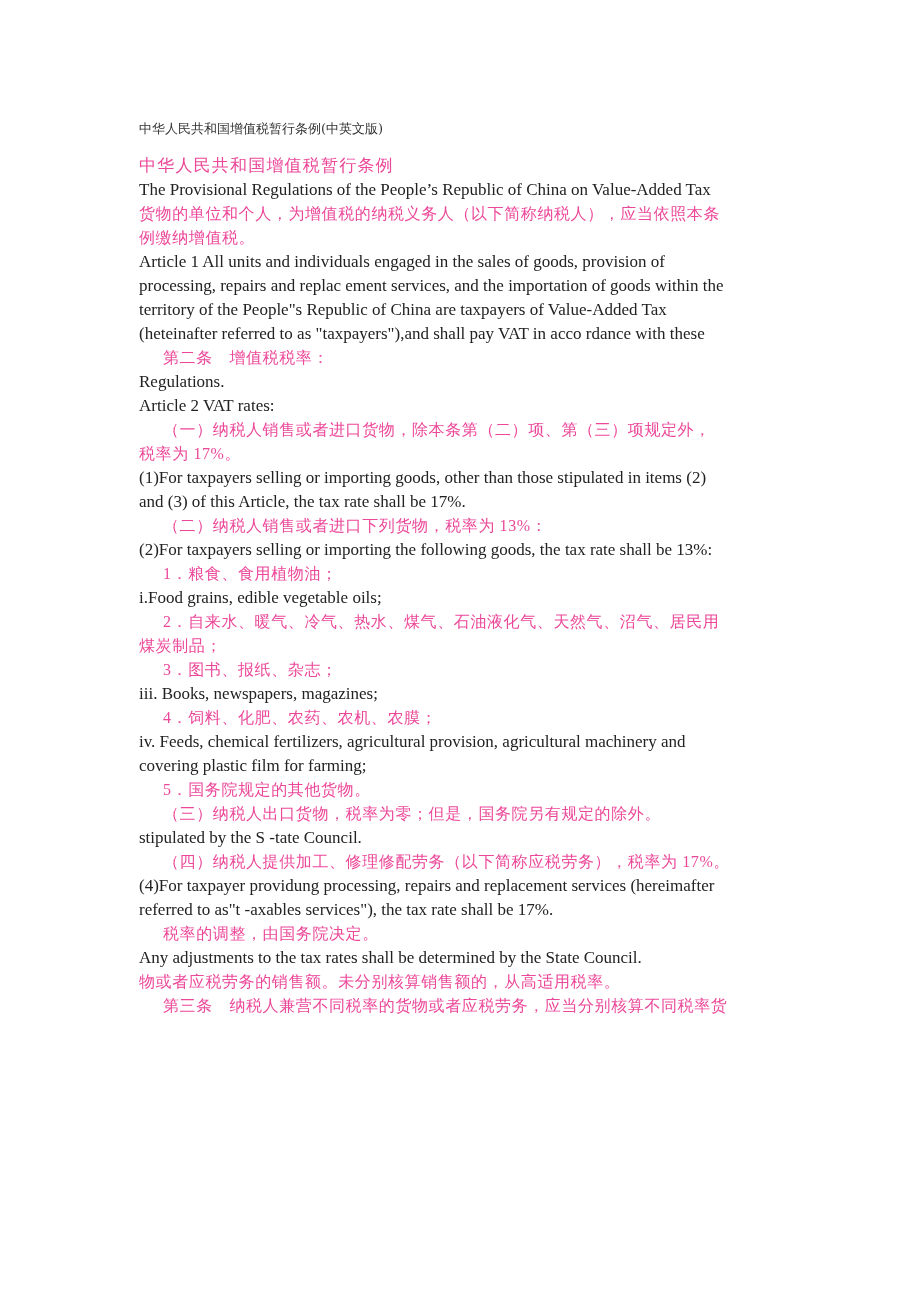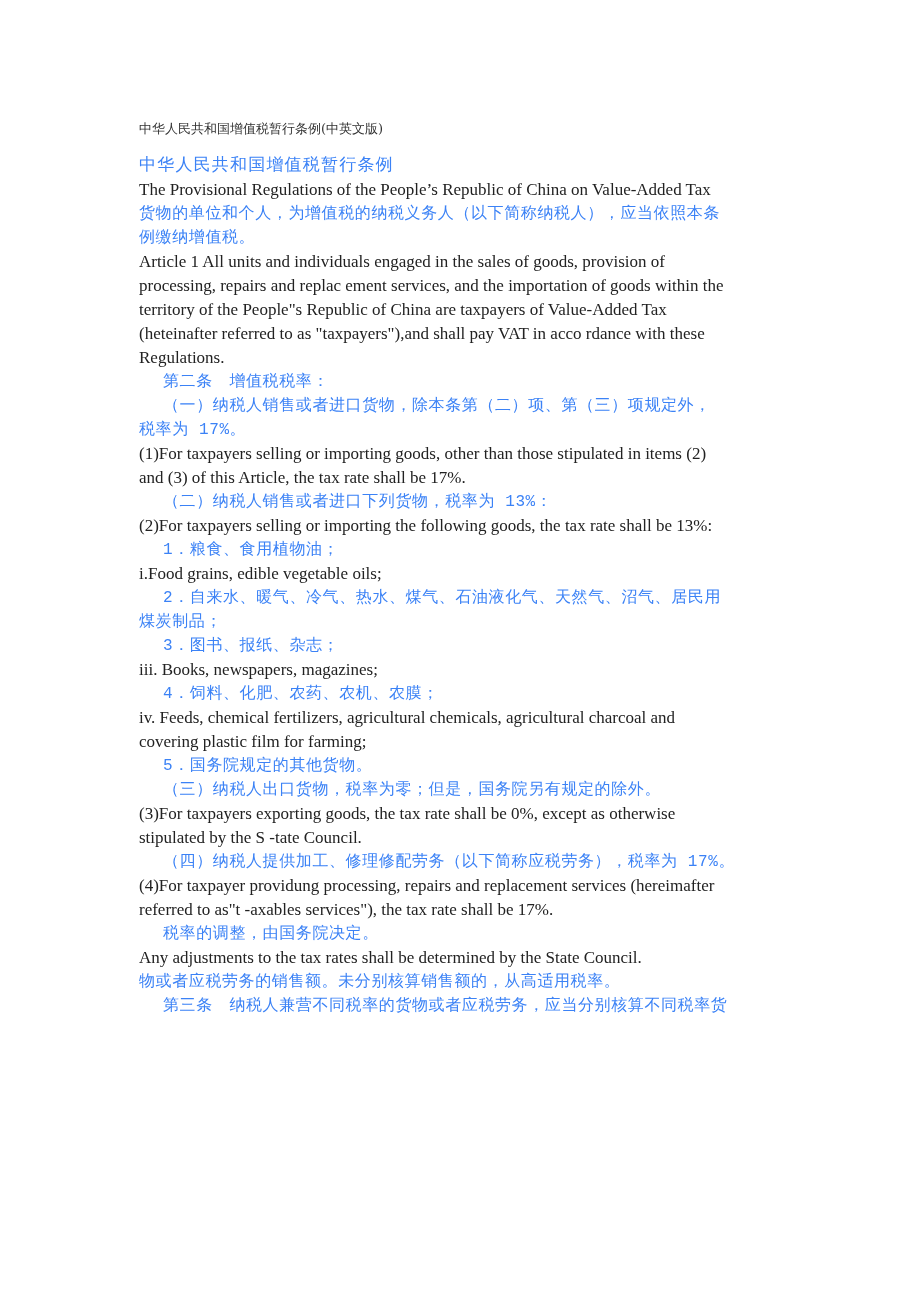--- a/index.html
+++ b/index.html
@@ -9,58 +9,58 @@
     position: absolute; left: 139px; top: 120px;
     font-family: "DejaVu Serif", "Liberation Serif", serif;
     font-size: 13px; color: #333333; white-space: nowrap;
   }
   .content {
     position: absolute; left: 139px; top: 154px; width: 660px;
     font-family: "Liberation Serif", "DejaVu Serif", serif;
     font-size: 17px; line-height: 24px; color: #222222;
   }
   .line { display: block; white-space: nowrap; height: 24px; }
-  .zh { font-family: Liberation Mono, monospace; font-size: 16px; letter-spacing: 0.6px; color: #3b82f6; }
+  .zh { font-family: Liberation Serif, serif; font-size: 16px; letter-spacing: 0.6px; color: #ec4899; }
   .zh-big { font-size: 17px; letter-spacing: 1.2px; }
   .indent { padding-left: 24px; }
 </style>
 </head>
 <body>
 
 <div class="page">
   <div class="doc-title">中华人民共和国增值税暂行条例(中英文版)</div>
   <div class="content" id="doc-body">
       <span class="line zh zh-big">中华人民共和国增值税暂行条例</span>
       <span class="line en">The Provisional Regulations of the People’s Republic of China on Value-Added Tax</span>
       <span class="line zh">货物的单位和个人，为增值税的纳税义务人（以下简称纳税人），应当依照本条</span>
       <span class="line zh">例缴纳增值税。</span>
       <span class="line en">Article 1 All units and individuals engaged in the sales of goods, provision of</span>
       <span class="line en">processing, repairs and replac ement services, and the importation of goods within the</span>
       <span class="line en">territory of the People"s Republic of China are taxpayers of Value-Added Tax</span>
       <span class="line en">(heteinafter referred to as "taxpayers"),and shall pay VAT in acco rdance with these</span>
+      <span class="line zh indent">第二条　增值税税率：</span>
       <span class="line en">Regulations.</span>
-      <span class="line zh indent">第二条　增值税税率：</span>
+      <span class="line en">Article 2 VAT rates:</span>
       <span class="line zh indent">（一）纳税人销售或者进口货物，除本条第（二）项、第（三）项规定外，</span>
       <span class="line zh">税率为 17%。</span>
       <span class="line en">(1)For taxpayers selling or importing goods, other than those stipulated in items (2)</span>
       <span class="line en">and (3) of this Article, the tax rate shall be 17%.</span>
       <span class="line zh indent">（二）纳税人销售或者进口下列货物，税率为 13%：</span>
       <span class="line en">(2)For taxpayers selling or importing the following goods, the tax rate shall be 13%:</span>
       <span class="line zh indent">1．粮食、食用植物油；</span>
       <span class="line en">i.Food grains, edible vegetable oils;</span>
       <span class="line zh indent">2．自来水、暖气、冷气、热水、煤气、石油液化气、天然气、沼气、居民用</span>
       <span class="line zh">煤炭制品；</span>
       <span class="line zh indent">3．图书、报纸、杂志；</span>
       <span class="line en">iii. Books, newspapers, magazines;</span>
       <span class="line zh indent">4．饲料、化肥、农药、农机、农膜；</span>
-      <span class="line en">iv. Feeds, chemical fertilizers, agricultural chemicals, agricultural charcoal and</span>
+      <span class="line en">iv. Feeds, chemical fertilizers, agricultural provision, agricultural machinery and</span>
       <span class="line en">covering plastic film for farming;</span>
       <span class="line zh indent">5．国务院规定的其他货物。</span>
       <span class="line zh indent">（三）纳税人出口货物，税率为零；但是，国务院另有规定的除外。</span>
-      <span class="line en">(3)For taxpayers exporting goods, the tax rate shall be 0%, except as otherwise</span>
       <span class="line en">stipulated by the S -tate Council.</span>
       <span class="line zh indent">（四）纳税人提供加工、修理修配劳务（以下简称应税劳务），税率为 17%。</span>
       <span class="line en">(4)For taxpayer providung processing, repairs and replacement services (hereimafter</span>
       <span class="line en">referred to as"t -axables services"), the tax rate shall be 17%.</span>
       <span class="line zh indent">税率的调整，由国务院决定。</span>
       <span class="line en">Any adjustments to the tax rates shall be determined by the State Council.</span>
       <span class="line zh">物或者应税劳务的销售额。未分别核算销售额的，从高适用税率。</span>
       <span class="line zh indent">第三条　纳税人兼营不同税率的货物或者应税劳务，应当分别核算不同税率货</span>
     </div>
 </div>

